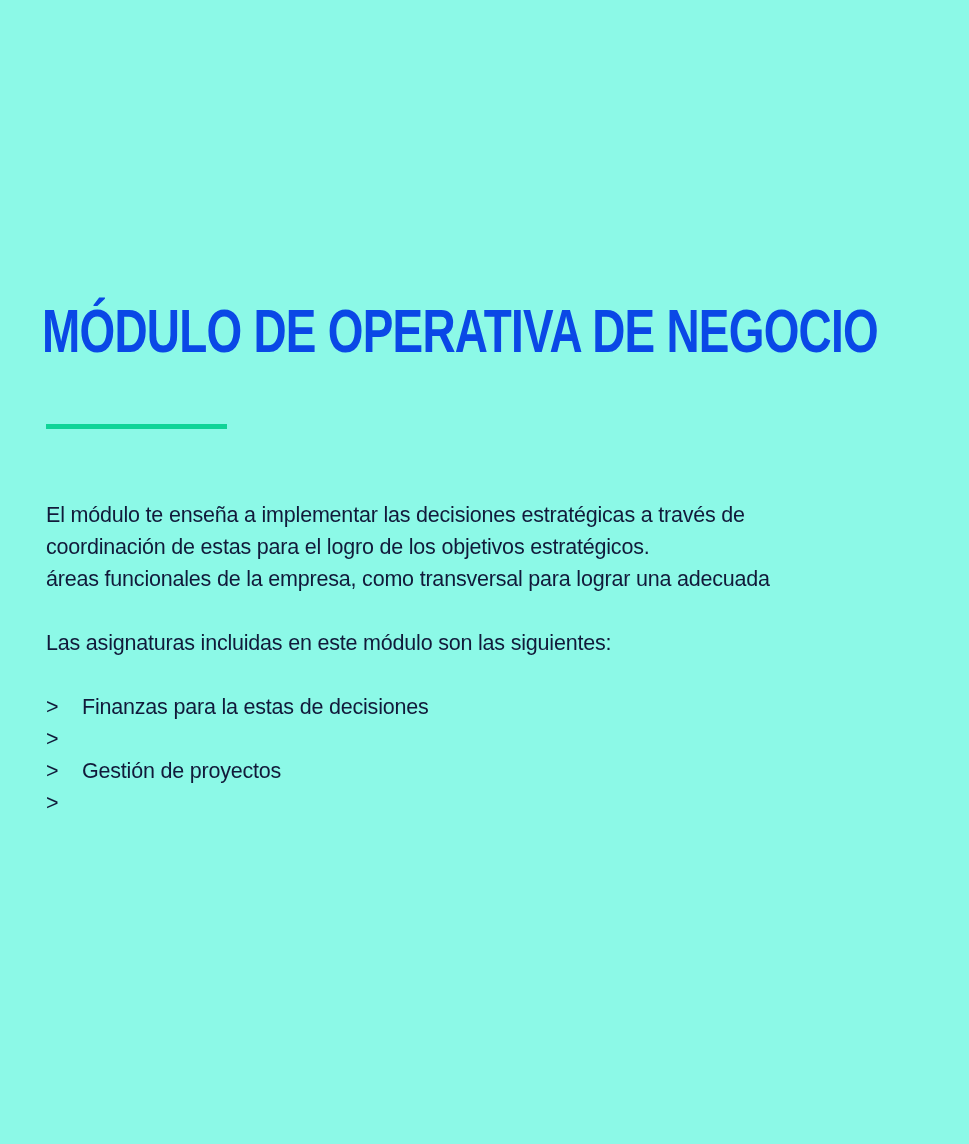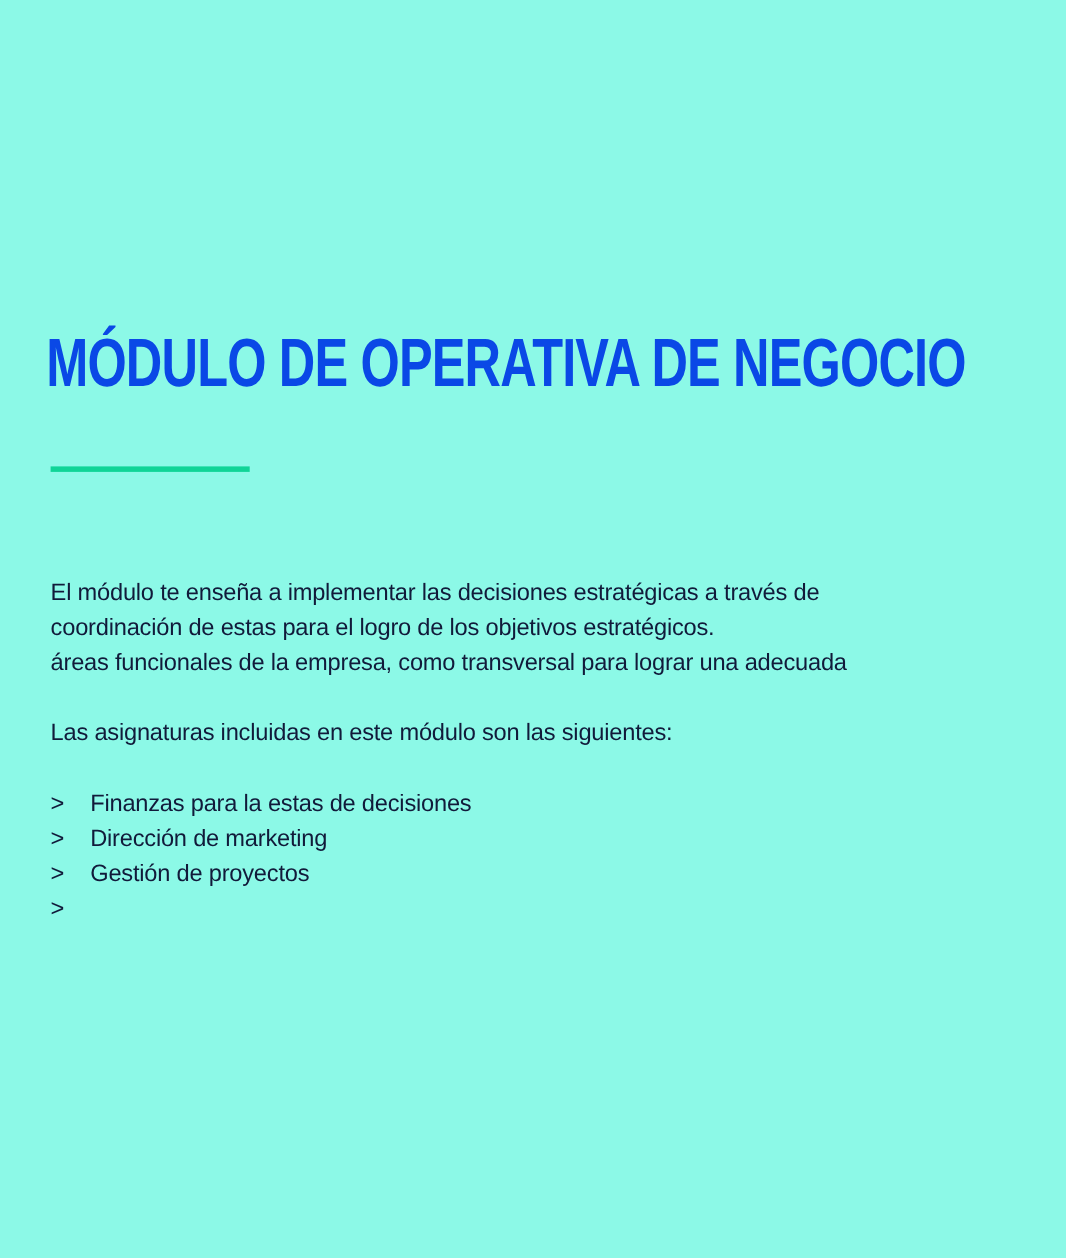--- a/index.html
+++ b/index.html
@@ -33,21 +33,21 @@
       position: absolute;
       left: 46px;
       top: 424px;
       width: 181px;
       height: 5px;
       background: #10d497;
     }
     .body-text {
       position: absolute;
       left: 46px;
-      top: 522px;
+      top: 499px;
       width: 880px;
       color: #111a3a;
       font-family: "Liberation Sans", sans-serif;
       font-size: 21.5px;
       line-height: 32px;
       letter-spacing: -0.2px;
     }
     .para-line {
       display: block;
       white-space: nowrap;
@@ -88,21 +88,20 @@
 
   <span class="intro">Las asignaturas incluidas en este módulo son las siguientes:</span>
 
   <ul class="subject-list">
     <li class="subject-item">
       <span class="bullet">&gt;</span>
       <span>Finanzas para la estas de decisiones</span>
     </li>
     <li class="subject-item">
       <span class="bullet">&gt;</span>
-      <span>Dirección de marketing</span>
     </li>
     <li class="subject-item">
       <span class="bullet">&gt;</span>
       <span>Gestión de proyectos</span>
     </li>
     <li class="subject-item">
       <span class="bullet">&gt;</span>
     </li>
   </ul>
 </div>

